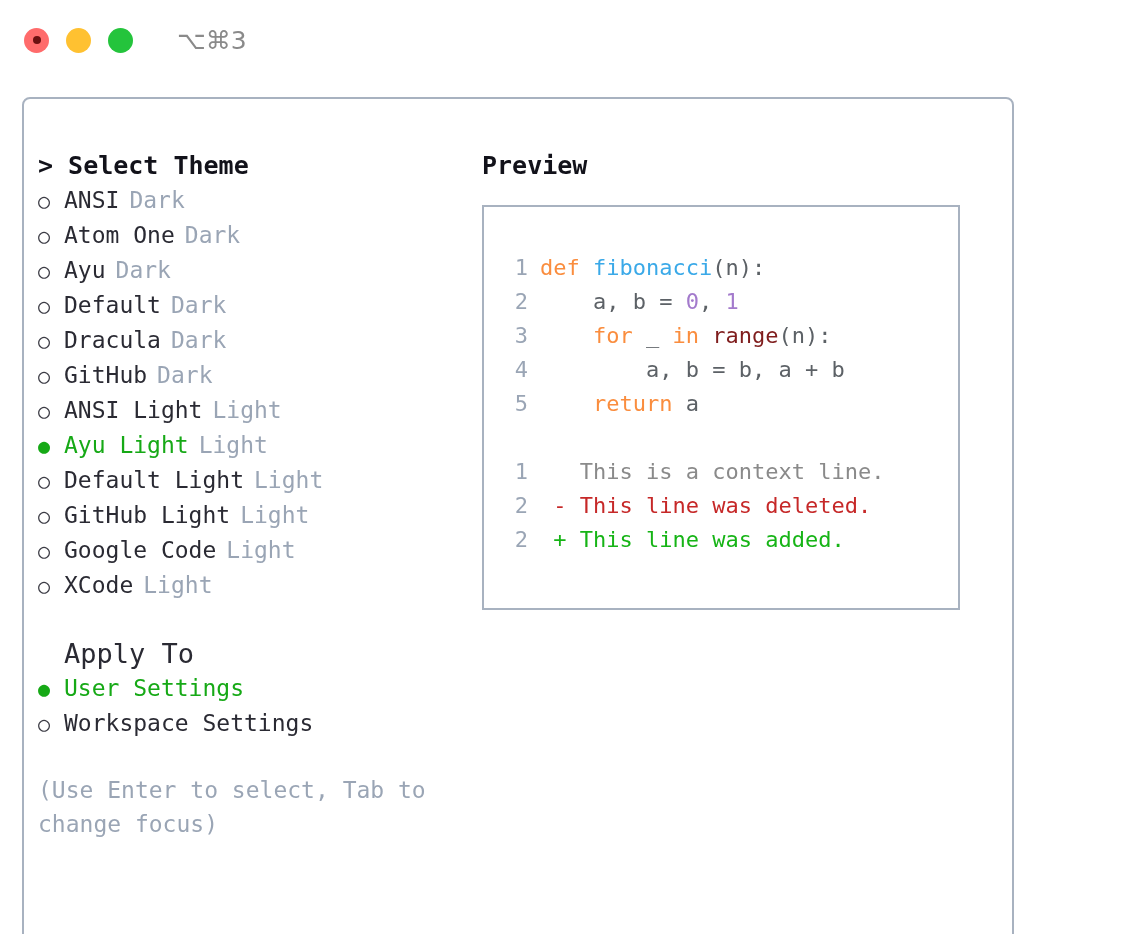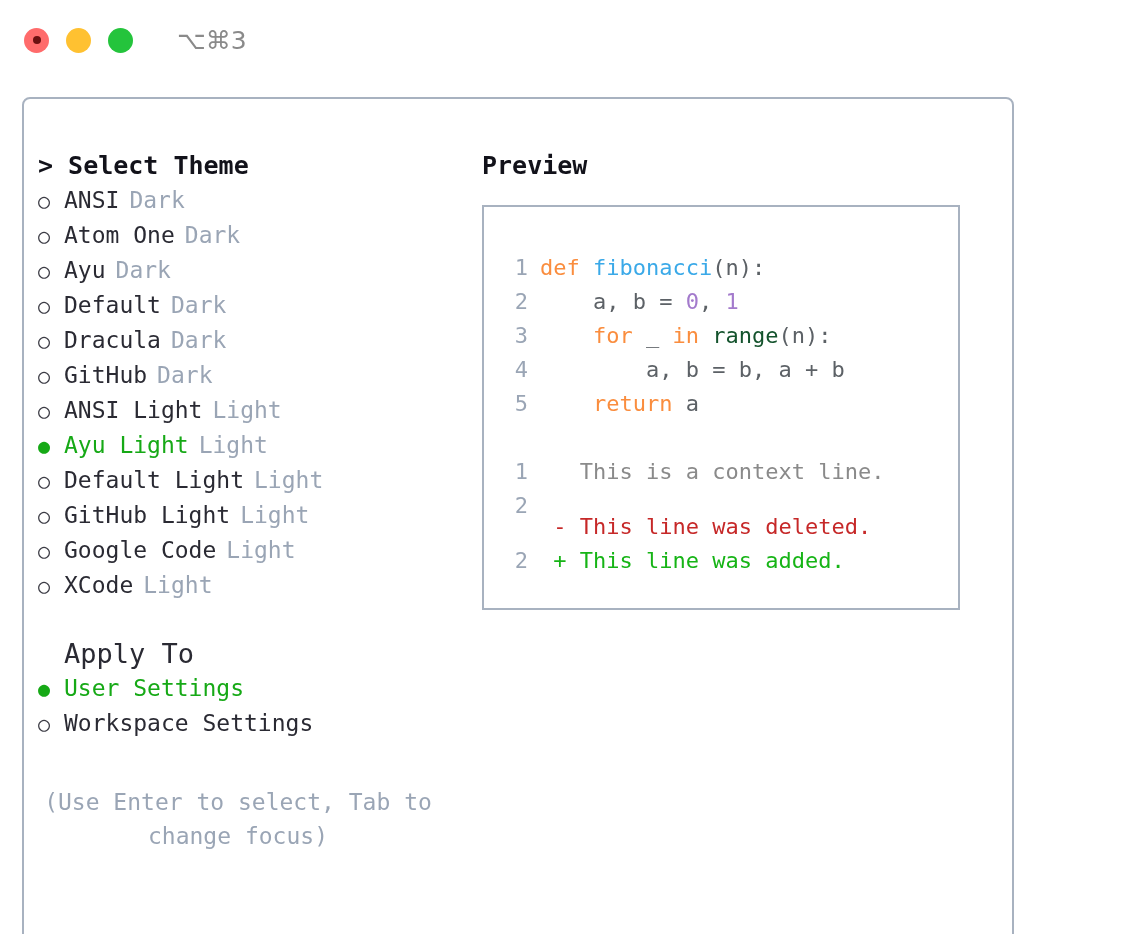--- a/index.html
+++ b/index.html
@@ -127,27 +127,26 @@
   .spacer-sm { height: 34px; }
 
   .apply-title {
     font-size: 27px;
     color: #2a2a33;
     line-height: 34px;
     padding-left: 26px;
     white-space: pre;
   }
   .hint {
-    margin-top: 44px;
+    margin-top: 32px;
     font-size: 23px;
     color: #9aa5b5;
     line-height: 34px;
     width: 400px;
     white-space: pre-wrap;
-    text-align: center;
   }
 
   
   .preview-title {
     font-size: 25px;
     font-weight: bold;
     color: #12121a;
     line-height: 34px;
     white-space: pre;
   }
@@ -172,24 +171,24 @@
     flex: 0 0 26px;
     text-align: right;
     margin-right: 12px;
   }
   .code-gap { height: 34px; }
 
   
   .tok-kw   { color: #fa8d3e; }
   .tok-fn   { color: #3aa9e8; }
   .tok-num  { color: #a37acc; }
-  .tok-bi   { color: #14532d; }
+  .tok-bi   { color: #7f1d1d; }
   .tok-pl   { color: #5c6166; }
   .tok-ctx  { color: #8a8a8a; }
-  .tok-del  { color: #c62828; margin-top: 21px; }
+  .tok-del  { color: #c62828; }
   .tok-add  { color: #16b416; }
 </style>
 </head>
 <body>
 
 <div class="window">
 
   <div class="titlebar">
     <div class="dots">
       <div class="dot red"></div>

